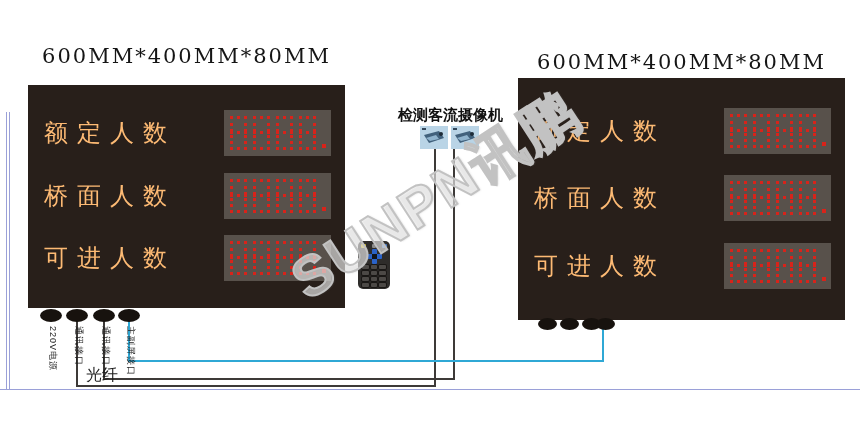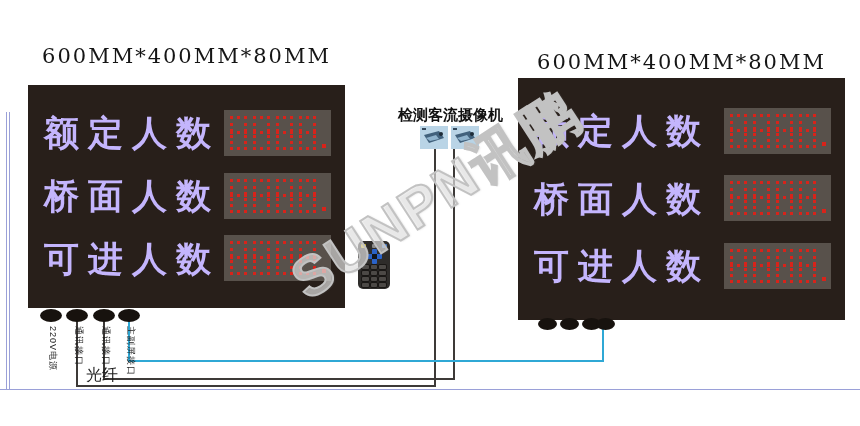--- a/index.html
+++ b/index.html
@@ -19,21 +19,21 @@
   }
 
   
   .panel{
     background:#281f1a;box-sizing:border-box;
     display:flex;flex-direction:column;justify-content:space-evenly;
     padding:8px 14px 10px 16px;
   }
   .row{display:flex;align-items:center;justify-content:space-between}
   .row-label{
-    color:#c4b5fd;font-weight:bold;font-size:35px;letter-spacing:9px;
+    color:#fdba74;font-weight:normal;font-size:24px;letter-spacing:9px;
     white-space:nowrap;line-height:1;
   }
   .led{
     background:#58514b;display:flex;align-items:center;justify-content:center;
     gap:6px;width:107px;height:46px;box-sizing:border-box;padding:4px 5px;flex:none;
   }
   .led-digit{
     width:17px;height:34px;border:3px dotted #d8231a;box-sizing:border-box;
     position:relative;flex:none;
   }

